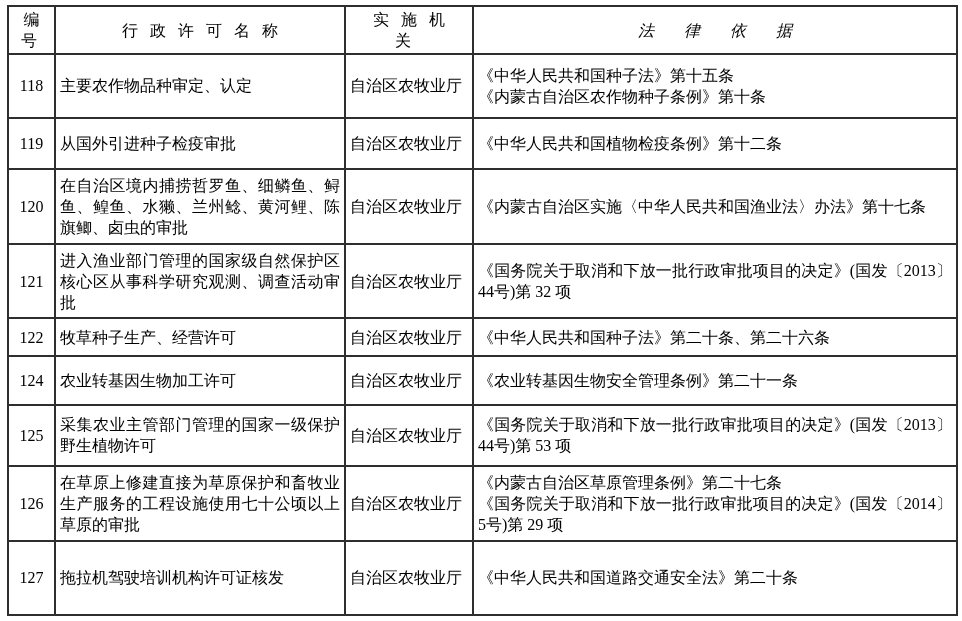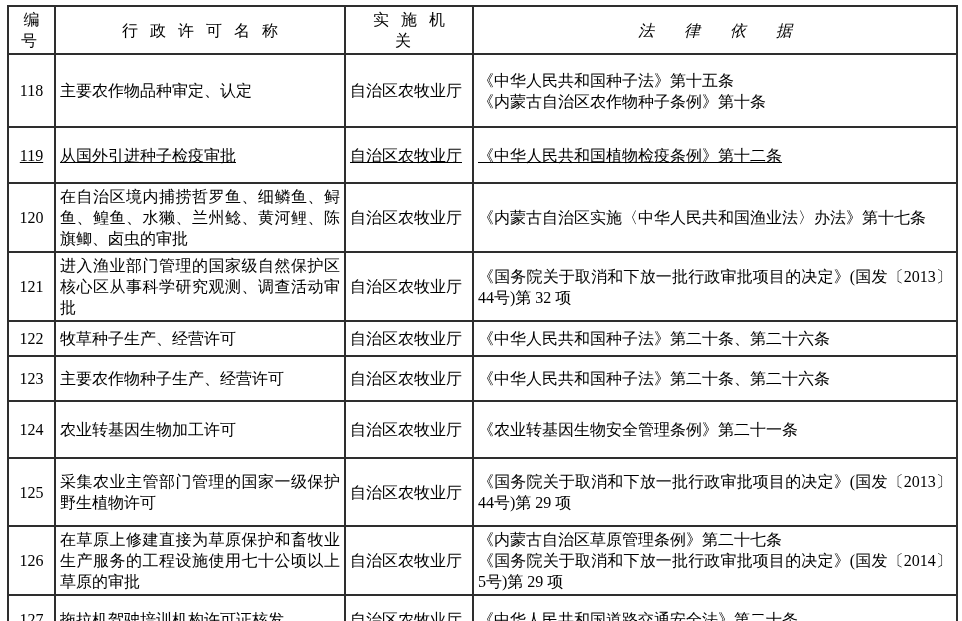--- a/index.html
+++ b/index.html
@@ -35,22 +35,22 @@
     overflow: hidden;
     box-sizing: border-box;
     padding: 2px 4px;
   }
   col.c1 { width: 47px; }
   col.c2 { width: 290px; }
   col.c3 { width: 128px; }
   col.c4 { width: 484px; }
 
   thead tr { height: 31px; padding-left: 48px; }
-  tbody tr:nth-child(1)  { height: 73px; }
-  tbody tr:nth-child(2)  { height: 56px; text-decoration: underline; }
+  tbody tr:nth-child(1)  { height: 59px; }
+  tbody tr:nth-child(2)  { height: 48px; }
   tbody tr:nth-child(3)  { height: 68px; }
   tbody tr:nth-child(4)  { height: 64px; }
   tbody tr:nth-child(5)  { height: 35px; }
   tbody tr:nth-child(6)  { height: 45px; }
   tbody tr:nth-child(7)  { height: 57px; }
   tbody tr:nth-child(8)  { height: 68px; }
   tbody tr:nth-child(9)  { height: 69px; }
   tbody tr:nth-child(10) { height: 49px; }
 
   th { text-align: center; }
@@ -125,36 +125,30 @@
         <td class="c-agency">自治区农牧业厅</td>
         <td class="c-legal">《国务院关于取消和下放一批行政审批项目的决定》(国发〔2013〕44号)第 32 项</td>
       </tr>
       <tr>
         <td class="c-id">122</td>
         <td class="c-name">牧草种子生产、经营许可</td>
         <td class="c-agency">自治区农牧业厅</td>
         <td class="c-legal">《中华人民共和国种子法》第二十条、第二十六条</td>
       </tr>
       <tr>
-        <td class="c-id">123</td>
-        <td class="c-name">主要农作物种子生产、经营许可</td>
-        <td class="c-agency">自治区农牧业厅</td>
-        <td class="c-legal">《中华人民共和国种子法》第二十条、第二十六条</td>
-      </tr>
-      <tr>
         <td class="c-id">124</td>
         <td class="c-name">农业转基因生物加工许可</td>
         <td class="c-agency">自治区农牧业厅</td>
         <td class="c-legal">《农业转基因生物安全管理条例》第二十一条</td>
       </tr>
       <tr>
         <td class="c-id">125</td>
         <td class="c-name">采集农业主管部门管理的国家一级保护野生植物许可</td>
         <td class="c-agency">自治区农牧业厅</td>
-        <td class="c-legal">《国务院关于取消和下放一批行政审批项目的决定》(国发〔2013〕44号)第 29 项</td>
+        <td class="c-legal">《国务院关于取消和下放一批行政审批项目的决定》(国发〔2013〕44号)第 53 项</td>
       </tr>
       <tr>
         <td class="c-id">126</td>
         <td class="c-name">在草原上修建直接为草原保护和畜牧业生产服务的工程设施使用七十公顷以上草原的审批</td>
         <td class="c-agency">自治区农牧业厅</td>
         <td class="c-legal">《内蒙古自治区草原管理条例》第二十七条
 《国务院关于取消和下放一批行政审批项目的决定》(国发〔2014〕5号)第 29 项</td>
       </tr>
       <tr>
         <td class="c-id">127</td>

